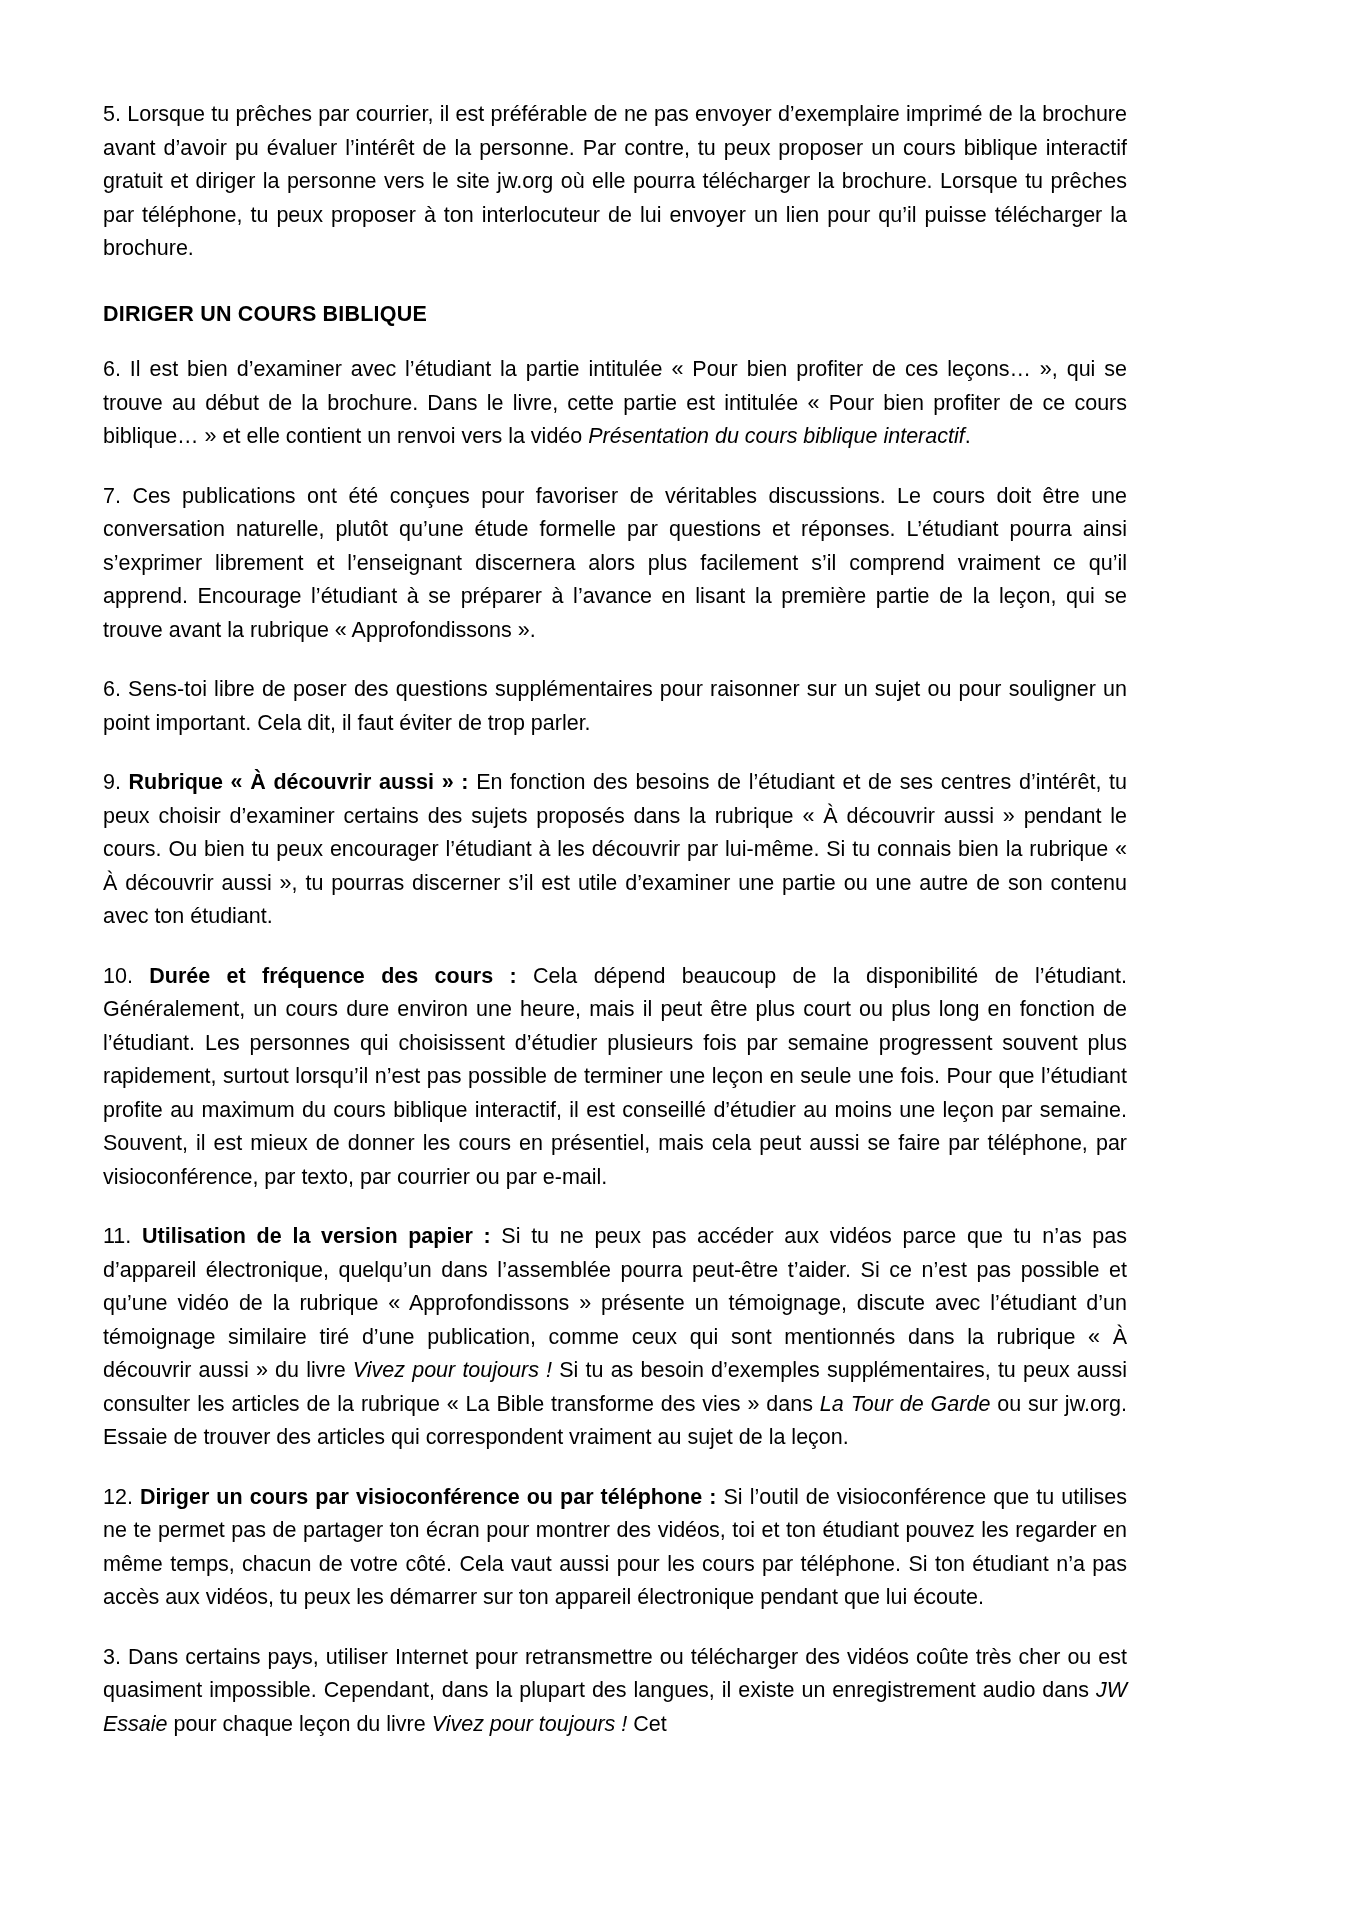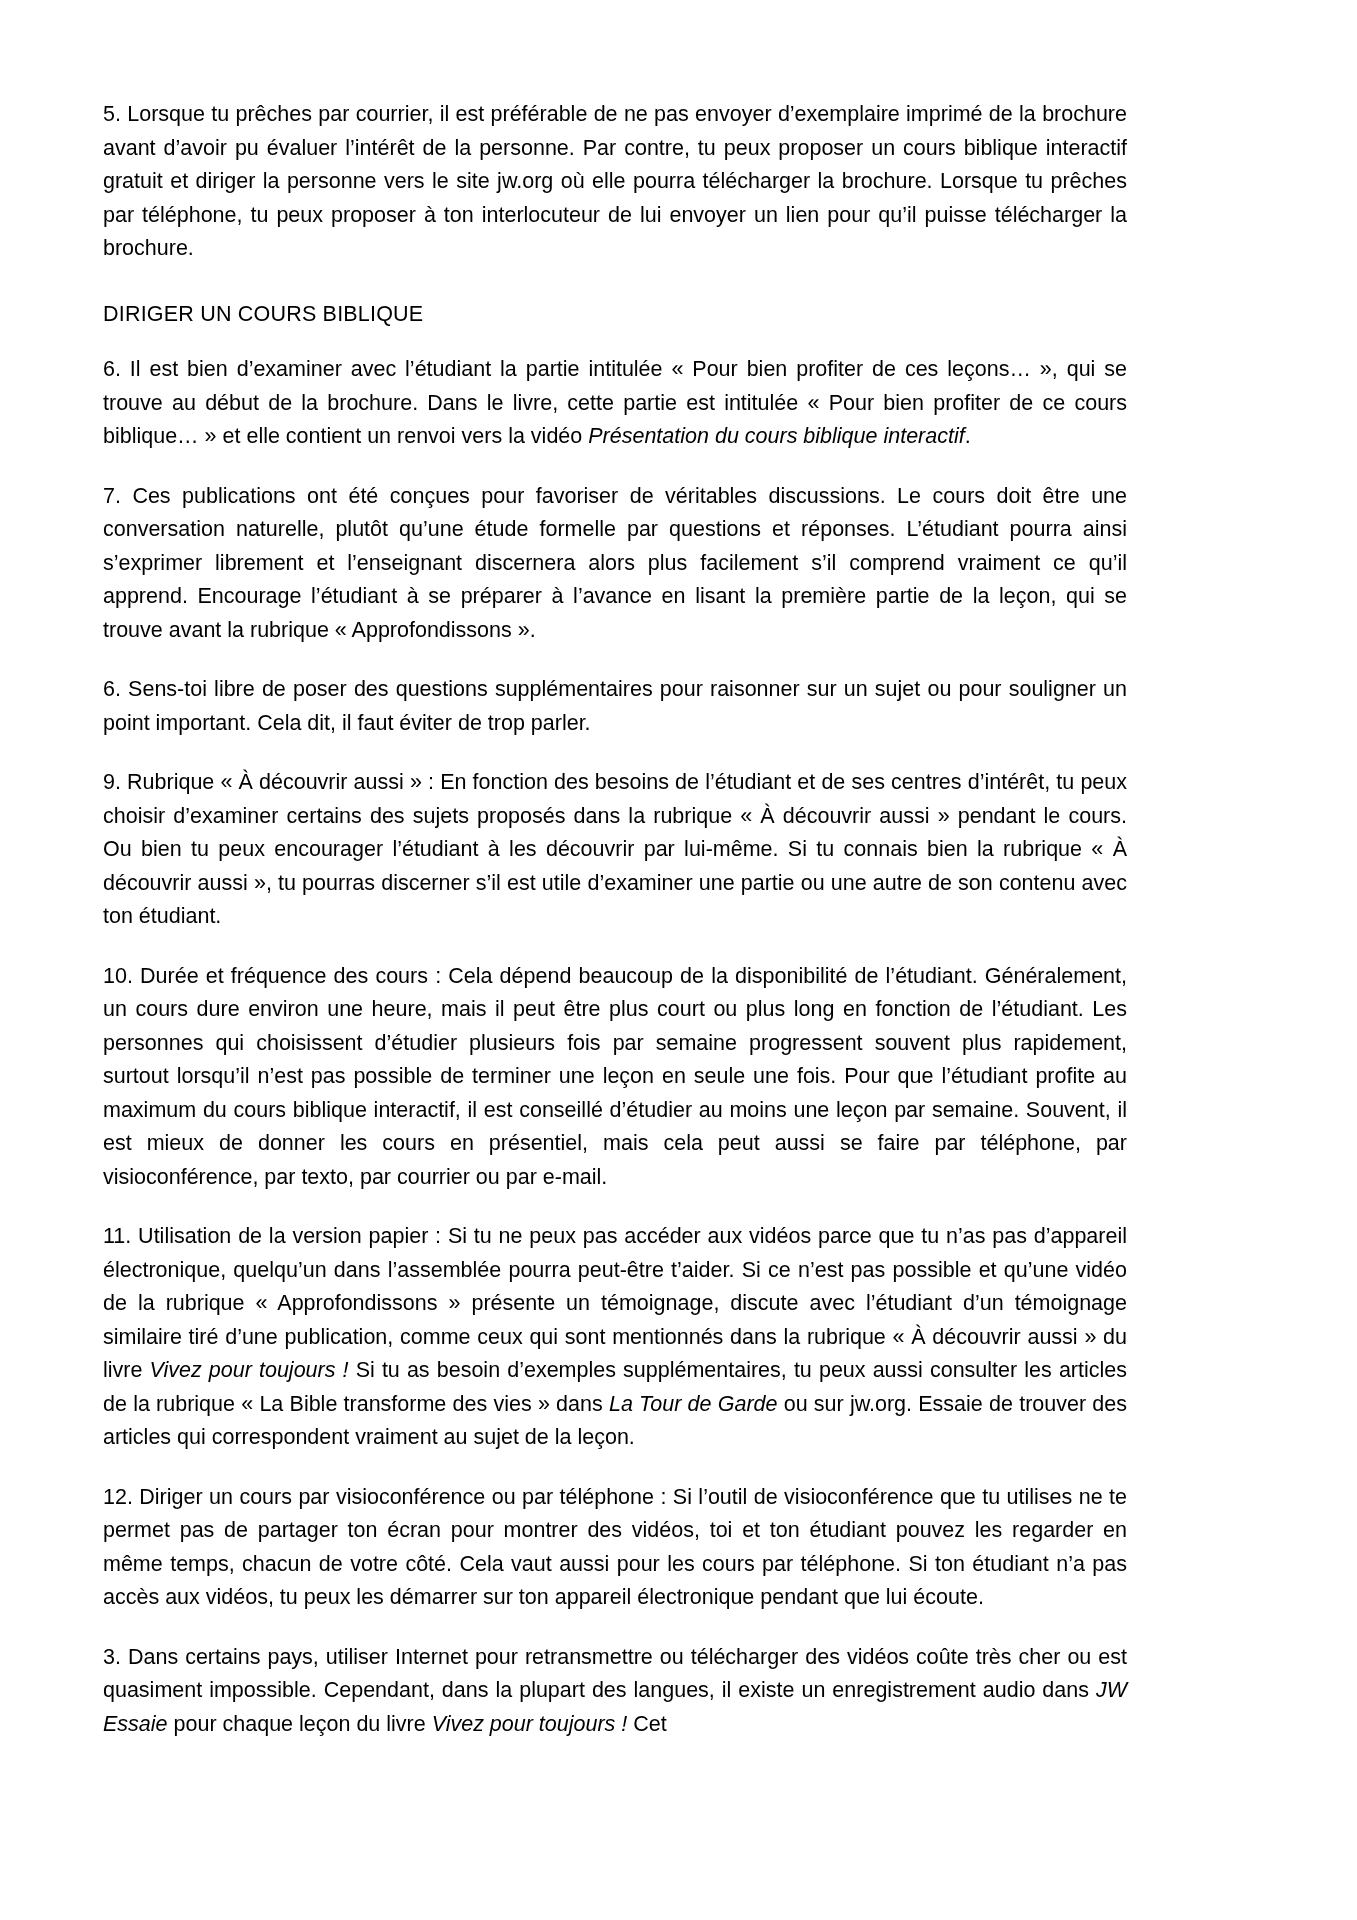--- a/index.html
+++ b/index.html
@@ -33,21 +33,21 @@
     line-height: 33.5px;
     font-weight: bold;
     margin: 32px 0 22px 0;
     text-align: left;
     letter-spacing: 0.2px;
   }
   .para:last-child {
     margin-bottom: 0;
   }
   b, .b {
-    font-weight: normal;
+    font-weight: bold;
   }
   i, .i {
   }
 </style>
 </head>
 <body>
 
 <div class="page">
   <div id="body-content">
       <p class="para" id="para-5"><span>5. Lorsque tu prêches par courrier, il est préférable de ne pas envoyer d’exemplaire imprimé de la brochure avant d’avoir pu évaluer l’intérêt de la personne. Par contre, tu peux proposer un cours biblique interactif gratuit et diriger la personne vers le site jw.org où elle pourra télécharger la brochure. Lorsque tu prêches par téléphone, tu peux proposer à ton interlocuteur de lui envoyer un lien pour qu’il puisse télécharger la brochure.</span></p>

